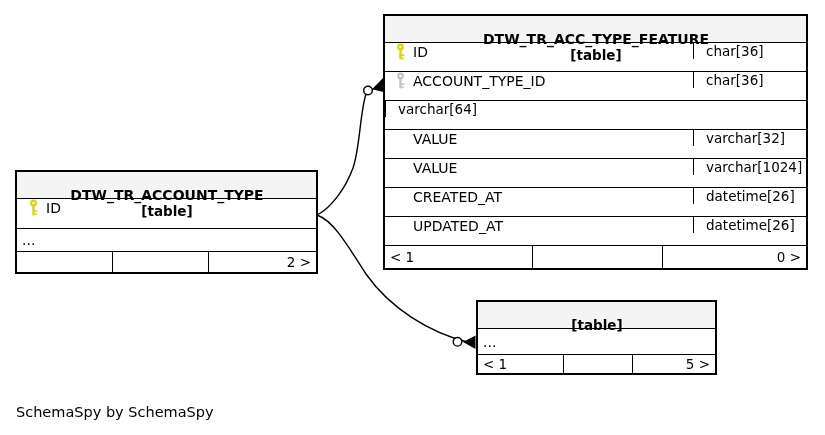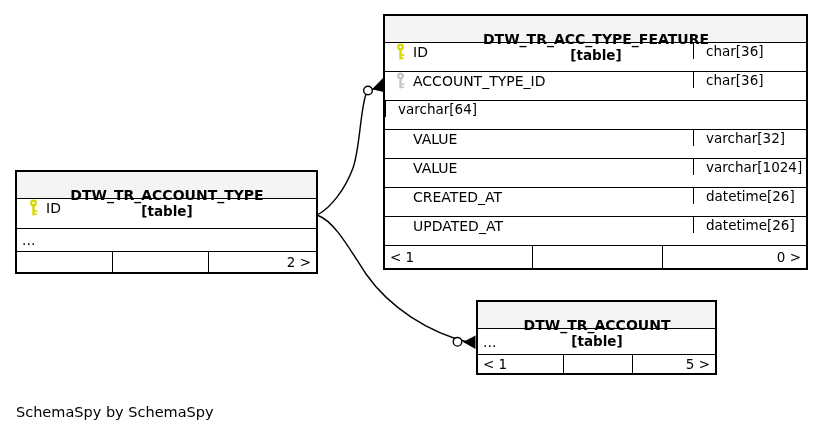--- a/index.html
+++ b/index.html
@@ -209,21 +209,20 @@
     <div class="row-ellipsis">...</div>
     <div class="tfooter">
       <div class="fcell f-left"></div>
       <div class="fcell"></div>
       <div class="fcell f-right">2 &gt;</div>
     </div>
   </div>
 
   <div class="tbl t3">
     <div class="tbl-header">
-      <span class="tbl-name">DTW_TR_ACCOUNT</span>
       <span class="tbl-kind">[table]</span>
     </div>
     <div class="row-ellipsis">...</div>
     <div class="tfooter">
       <div class="fcell f-left">&lt; 1</div>
       <div class="fcell"></div>
       <div class="fcell f-right">5 &gt;</div>
     </div>
   </div>
 

